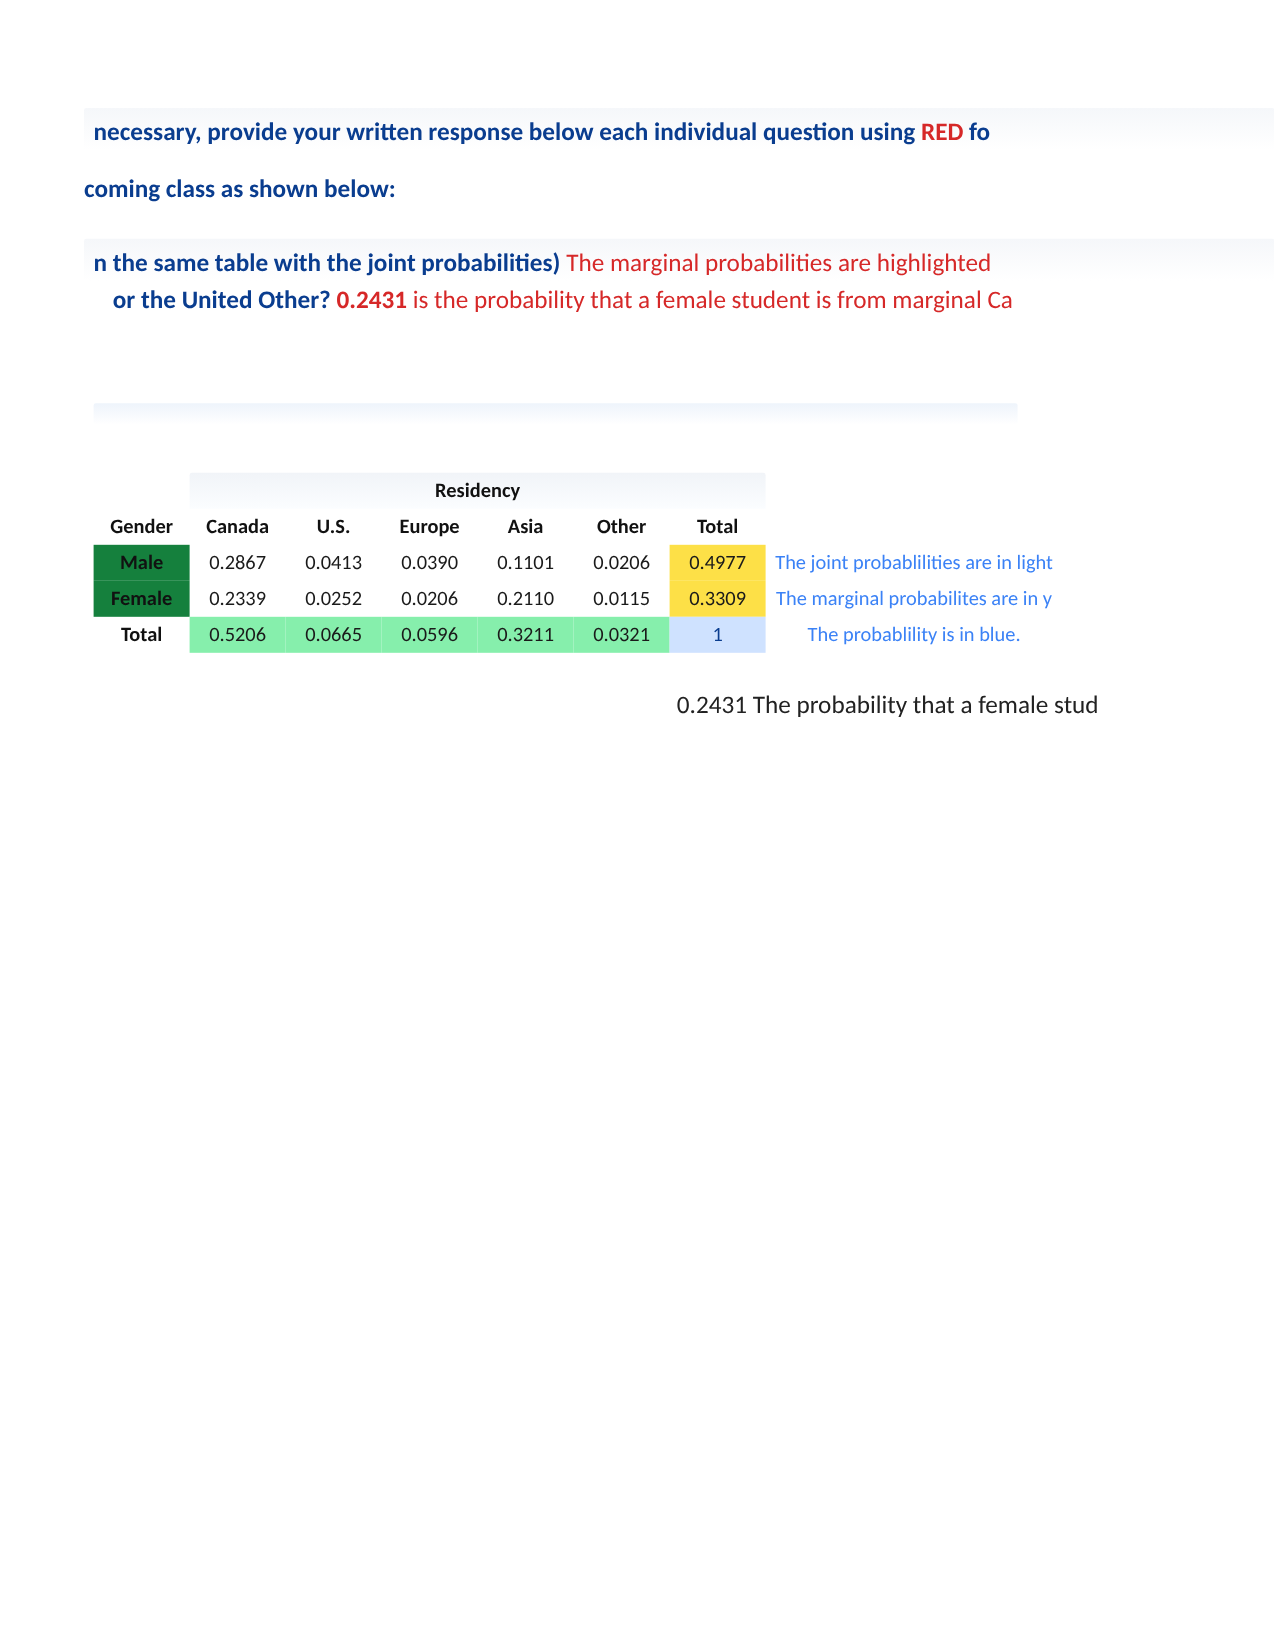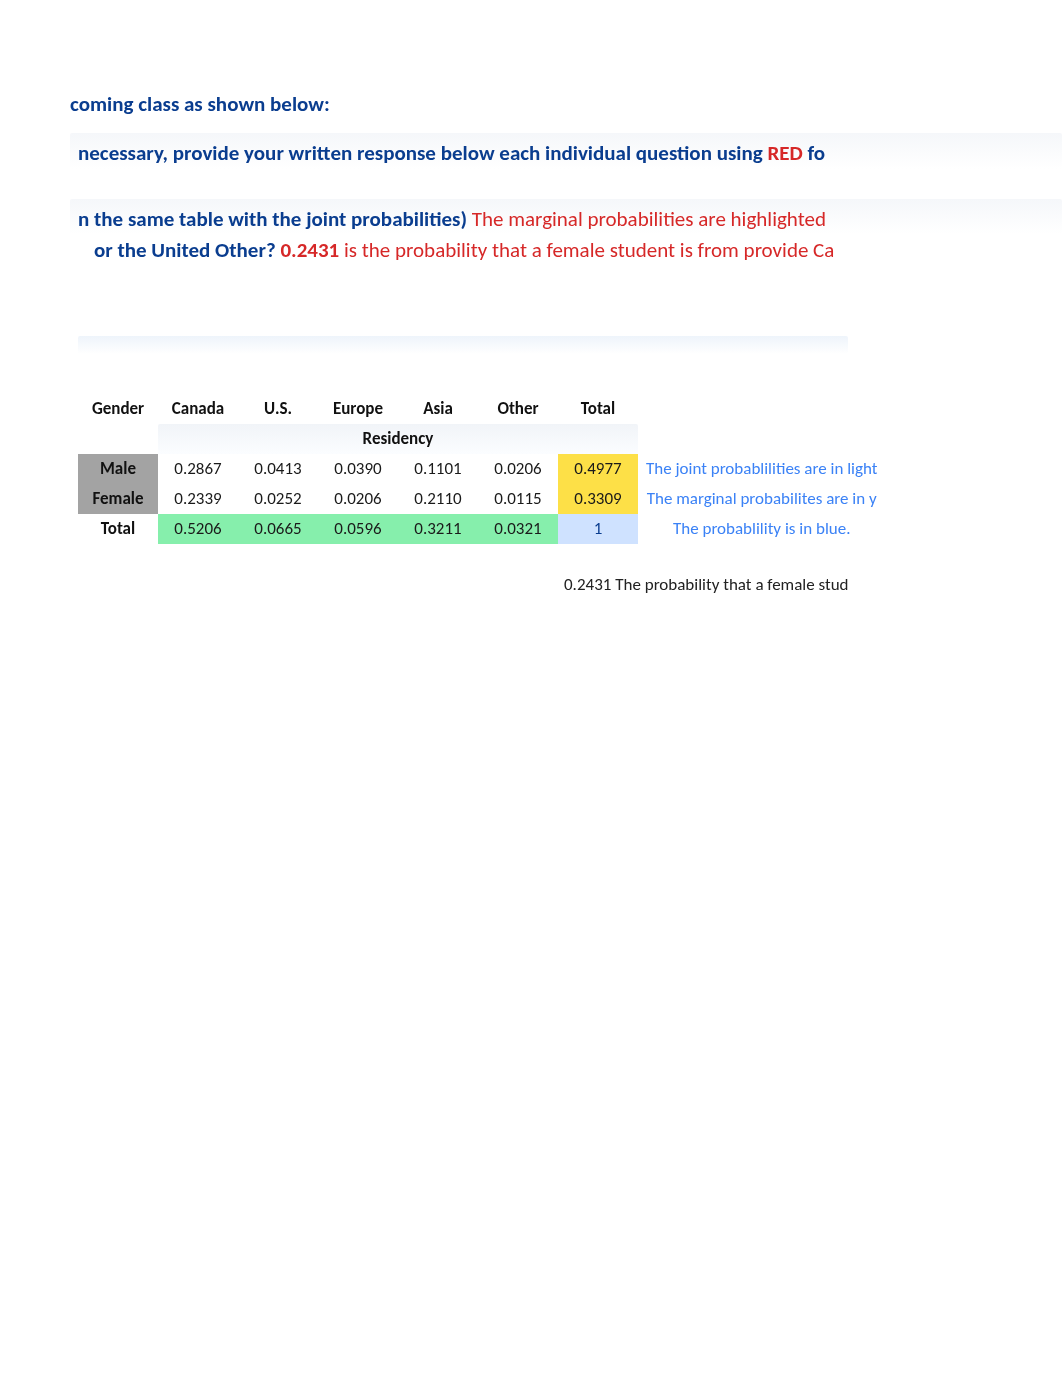--- a/index.html
+++ b/index.html
@@ -76,21 +76,21 @@
     border-top-right-radius: 2px;
   }
   .col-head {
     font-weight: 700;
     color: #111;
     text-align: left;
     padding-left: 10px;
   }
   .row-label {
     font-weight: 700;
-    background: #a3a3a3;
+    background: #15803d;
     text-align: left;
     padding-left: 4px;
     color: #111;
   }
   .row-label.total {
     background: transparent;
     font-weight: 700;
   }
   td.val {
     width: 80px;
@@ -109,73 +109,73 @@
     color: #0a3d8f;
   }
   .note {
     font-size: 17px;
     color: #3b82f6;
     text-align: left;
     padding-left: 8px;
     min-width: 220px;
   }
   .below-note {
-    font-size: 17px;
+    font-size: 21px;
     color: #222;
     margin-top: 30px;
     margin-left: 494px;
   }
 
   
   .blurish {
     filter: blur(0.3px);
   }
 </style>
 </head>
 <body>
 
 <div class="page">
 
+  <div class="text-block bg">
+    <span>necessary, provide your written response below each individual question using </span><span class="red-bold">RED</span><span> fo</span>
+  </div>
+
   <div class="text-block">
     <span>coming class as shown below:</span>
   </div>
 
-  <div class="text-block bg">
-    <span>necessary, provide your written response below each individual question using </span><span class="red-bold">RED</span><span> fo</span>
-  </div>
-
   <div class="text-block bg" style="margin-top:26px;margin-bottom:0;">
     <span>n the same table with the joint probabilities)</span><span class="red-text" style="font-weight:400;">  The marginal probabilities are highlighted</span>
   </div>
   <div class="text-block indent" style="margin-top:-2px;">
-    <span>or the United Other?  </span><span class="red-bold">0.2431</span><span class="red-text" style="font-weight:400;"> is the probability that a female student is from provide Ca</span>
+    <span>or the United Other?  </span><span class="red-bold">0.2431</span><span class="red-text" style="font-weight:400;"> is the probability that a female student is from marginal Ca</span>
   </div>
 
   <div class="sep-bar"></div>
 
 
   <div class="table-wrap blurish">
     <table class="prob">
       <tbody>
           <tr>
+        <th class="gender-head"></th>
+        <th class="residency-head" colspan="6">Residency</th>
+        <th></th>
+      </tr>
+      <tr>
         <th class="gender-head">Gender</th>
         <th class="col-head">Canada</th>
         <th class="col-head">U.S.</th>
         <th class="col-head">Europe</th>
         <th class="col-head">Asia</th>
         <th class="col-head">Other</th>
         <th class="col-head">Total</th>
         <th></th>
       </tr>
       <tr>
-        <th class="gender-head"></th>
-        <th class="residency-head" colspan="6">Residency</th>
-        <th></th>
-      </tr>
-      <tr>
         <td class="row-label">Male</td>
         <td class="val">0.2867</td>
         <td class="val">0.0413</td>
         <td class="val">0.0390</td>
         <td class="val">0.1101</td>
         <td class="val">0.0206</td>
         <td class="val marg-y">0.4977</td>
         <td class="note">The joint probablilities are in light</td>
       </tr>
       <tr>

